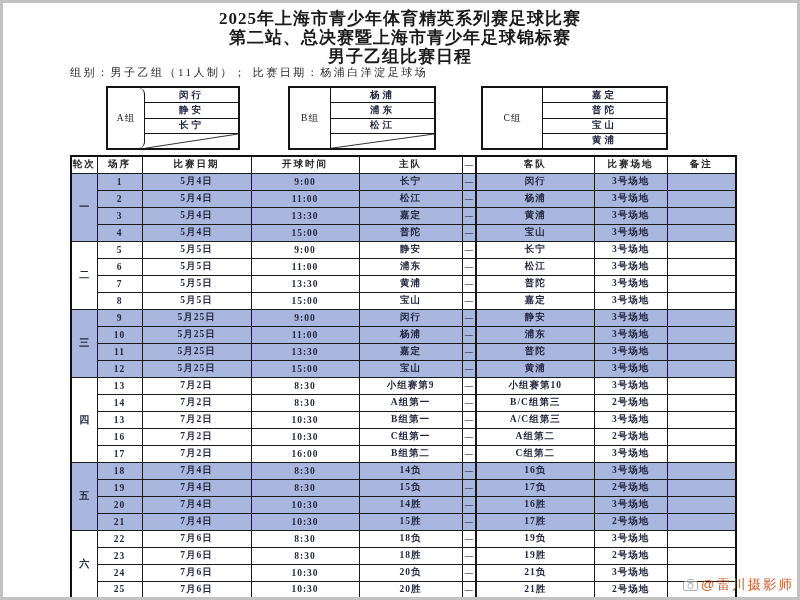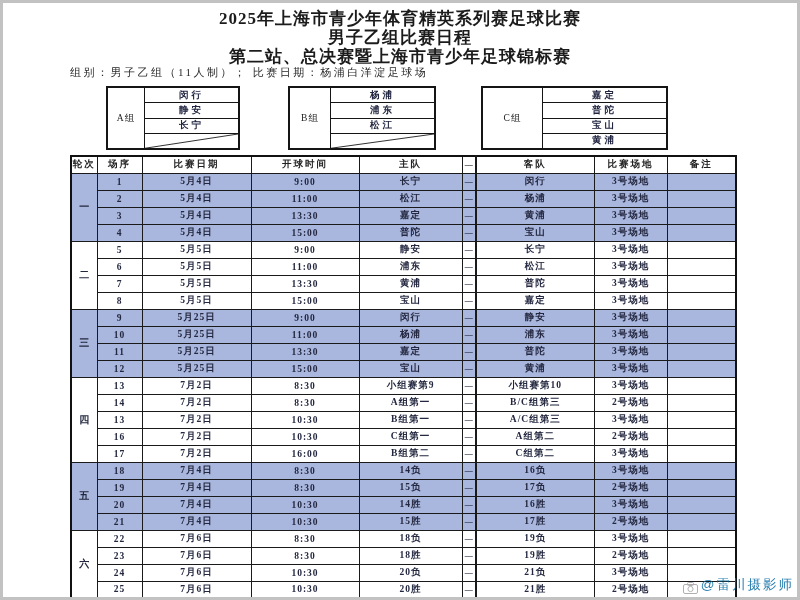--- a/index.html
+++ b/index.html
@@ -37,21 +37,21 @@
   .group-teams{flex:1;display:flex;flex-direction:column;}
   .group-team{
     flex:1;display:flex;align-items:center;justify-content:center;
     border-bottom:1px solid #151515;
     font-size:9.5px;letter-spacing:3px;font-weight:bold;color:#20243f;
   }
   .group-team:last-child{border-bottom:none;}
   .group-team.diagonal{padding:0;position:relative;}
   .group-team.diagonal svg{position:absolute;inset:0;width:100%;height:100%;}
   #group-a{left:103px;width:134px;}
-  #group-a .group-label{width:36px;}
+  #group-a .group-label{width:36px;border-radius:6px;}
   #group-b{left:285px;width:148px;}
   #group-b .group-label{width:40px;font-family:Liberation Serif, serif;}
   #group-c{left:478px;width:187px;}
   #group-c .group-label{width:59px;}
   
   .schedule-table{
     position:absolute;left:67px;top:152px;
     width:665px;border-collapse:collapse;table-layout:fixed;
     border:2px solid #111;
   }
@@ -70,36 +70,36 @@
   .schedule-table td{
     font-size:9.5px;font-weight:bold;letter-spacing:1px;color:#23273f;
   }
   .schedule-table td.sep-cell{font-size:8px;letter-spacing:0;border-right-width:2px;}
   .schedule-table th.sep-head{border-right-width:2px;font-size:8px;letter-spacing:0;}
   .schedule-table td.round-cell{font-size:10px;letter-spacing:0;}
   .schedule-table tr.hl td{background:#a9b6dd;}
   
   .watermark{
     position:absolute;right:3px;bottom:3px;
-    display:flex;align-items:flex-end;gap:3px;
-    color:#0369a1;font-size:13.5px;letter-spacing:2px;
+    display:flex;align-items:center;gap:3px;
+    color:#c2410c;font-size:13.5px;letter-spacing:2px;
     font-family:"Liberation Sans","DejaVu Sans",sans-serif;
     opacity:.85;pointer-events:none;
   }
   .watermark svg{display:block;}
 </style>
 </head>
 <body>
 
 <div class="page">
 
   <div class="title-block">
     <div>2025年上海市青少年体育精英系列赛足球比赛</div>
+    <div>第二站、总决赛暨上海市青少年足球锦标赛</div>
     <div>男子乙组比赛日程</div>
-    <div>第二站、总决赛暨上海市青少年足球锦标赛</div>
   </div>
 
   <div class="info-line">组别：男子乙组（11人制）； 比赛日期：杨浦白洋淀足球场</div>
 
   <div class="group-box" id="group-a">
     <div class="group-label">A组</div>
     <div class="group-teams">
         <div class="group-team">闵行</div>
         <div class="group-team">静安</div>
         <div class="group-team">长宁</div>

